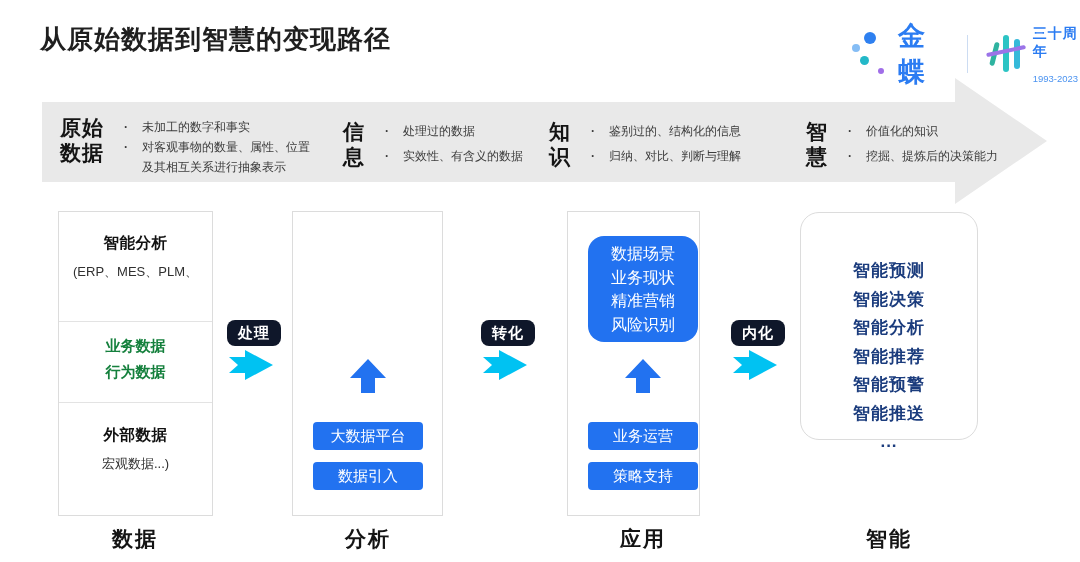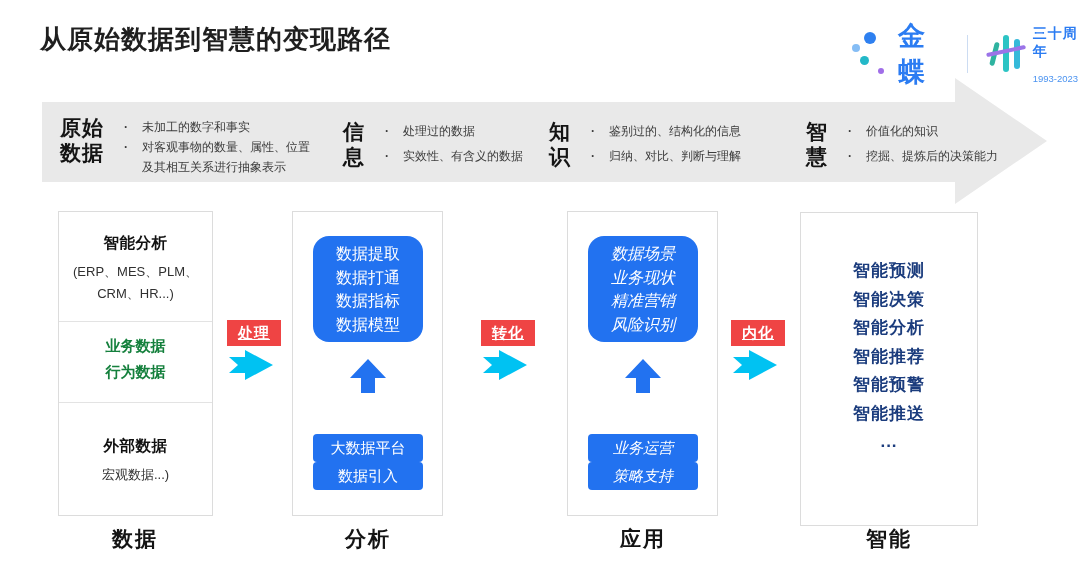--- a/index.html
+++ b/index.html
@@ -47,47 +47,47 @@
   .s1 { left:60px;  top:115px; }
   .s2 { left:343px; top:119px; }
   .s3 { left:549px; top:119px; }
   .s4 { left:806px; top:119px; }
 
   
   .col { position:absolute; top:211px; height:305px; background:#fff;
          border:1px solid #dcdcdc; text-align:center; }
   .col1 { left:58px;  width:155px; }
   .col2 { left:292px; width:151px; }
-  .col3 { left:567px; width:151px;font-style:italic; }
-  .col4 { left:800px; top:212px; width:178px; height:314px; }
+  .col3 { left:567px; width:133px; }
+  .col4 { left:800px; top:212px; width:178px; height:228px;border-radius:19px; }
 
   .c1-sec1 { height:109px; padding-top:21px; }
   .c1-sec2 { height:81px; border-top:1px solid #e3e3e3; padding-top:11px; }
-  .c1-sec3 { border-top:1px solid #e3e3e3; padding-top:33px; }
+  .c1-sec3 { border-top:1px solid #e3e3e3; padding-top:22px; }
   .c1-head { font-size:15.5px; font-weight:bold; color:#111; margin-bottom:7px; letter-spacing:0.5px; }
   .c1-sub  { font-size:13px; color:#303030; line-height:22px; }
   .c1-gray { font-size:15px; font-weight:bold; color:#15803d; line-height:26px; }
 
   .bigbox { position:absolute; left:20px; top:24px; width:110px; height:106px;
             background:#2272f0; border-radius:16px; color:#fff; font-size:16px;
             line-height:23.5px; padding-top:6px; }
   .up-arrow { position:absolute; left:57px; top:147px; }
   .pill { position:absolute; left:20px; width:110px; height:28px; background:#2272f0;
           border-radius:4px; color:#fff; font-size:15px; line-height:28px; }
-  .pill-a { top:222px; }
+  .pill-a { top:210px; }
   .pill-b { top:250px; }
 
   .c4-item { font-size:17px; font-weight:bold; color:#1b3c7d; line-height:28.5px; letter-spacing:1px; }
   .col4 .wrap { padding-top:44px; }
 
   
   .flow { position:absolute; top:320px; width:54px; text-align:center; }
   .f1 { left:227px; } .f2 { left:481px; } .f3 { left:731px; }
-  .flow-label { height:26px; line-height:26px; background:#ef4444; color:#fff;
-                font-size:15px; font-weight:bold; border-radius:0; letter-spacing:1px;text-decoration:underline; }
+  .flow-label { height:26px; line-height:26px; background:#0f172a; color:#fff;
+                font-size:15px; font-weight:bold; border-radius:8px; letter-spacing:1px; }
   .flow svg { display:block; margin:4px auto 0 2px; }
 
   
   .flabel { position:absolute; top:525px; width:160px; text-align:center;
             font-size:21px; font-weight:bold; color:#141414; letter-spacing:2px; }
   .fl1 { left:55px; } .fl2 { left:288px; } .fl3 { left:563px; } .fl4 { left:809px; }
 </style>
 </head>
 <body>
 
@@ -184,46 +184,39 @@
         <span class="bm">·</span>
         <span class="bt">挖掘、提炼后的决策能力</span>
         </li>
     </ul>
   </div>
 
   <div class="col col1">
     <div class="c1-sec1">
       <div class="c1-head">智能分析</div>
       <div class="c1-sub">(ERP、MES、PLM、</div>
-      <div class="c1-sub">CRM、HR...)</div>
     </div>
     <div class="c1-sec2">
       <div class="c1-gray">业务数据</div>
       <div class="c1-gray">行为数据</div>
     </div>
     <div class="c1-sec3">
       <div class="c1-head">外部数据</div>
       <div class="c1-sub">宏观数据...)</div>
     </div>
   </div>
 
   <div class="flow f1">
     <div class="flow-label">处理</div>
     <svg width="44" height="30" viewBox="0 0 44 30">
       <polygon points="0,7 16,7 16,0 44,15 16,30 16,23 0,23 9,15" fill="#00c2f2"></polygon>
     </svg>
   </div>
 
   <div class="col col2">
-    <div class="bigbox">
-      <div>数据提取</div>
-      <div>数据打通</div>
-      <div>数据指标</div>
-      <div>数据模型</div>
-    </div>
     <svg class="up-arrow" width="36" height="34" viewBox="0 0 36 34">
       <polygon points="18,0 36,19 25,19 25,34 11,34 11,19 0,19" fill="#2272f0"></polygon>
     </svg>
     <div class="pill pill-a">大数据平台</div>
     <div class="pill pill-b">数据引入</div>
   </div>
 
   <div class="flow f2">
     <div class="flow-label">转化</div>
     <svg width="44" height="30" viewBox="0 0 44 30">

